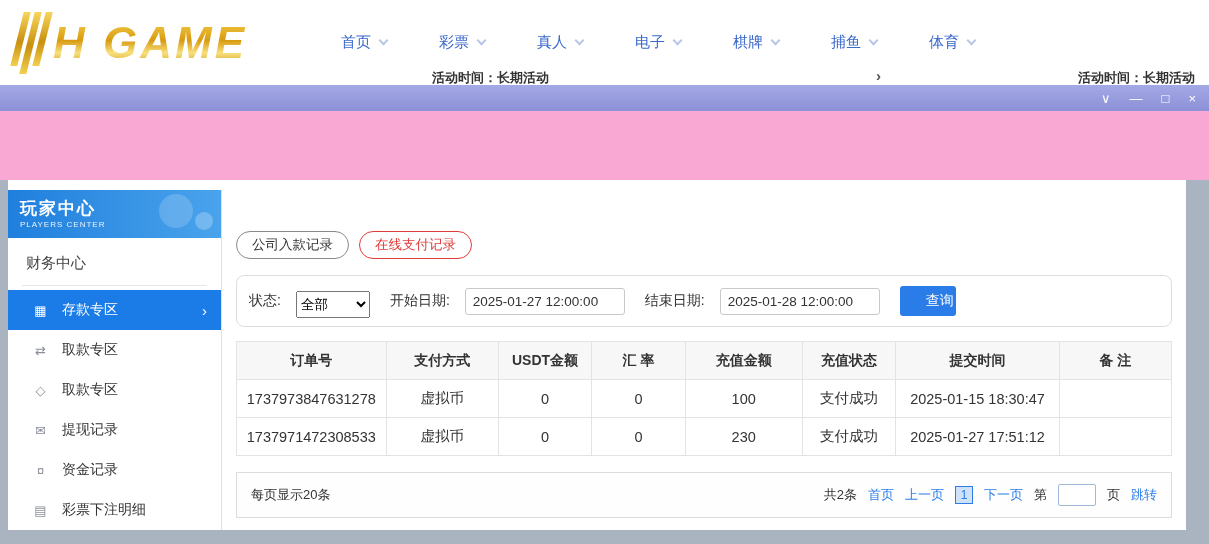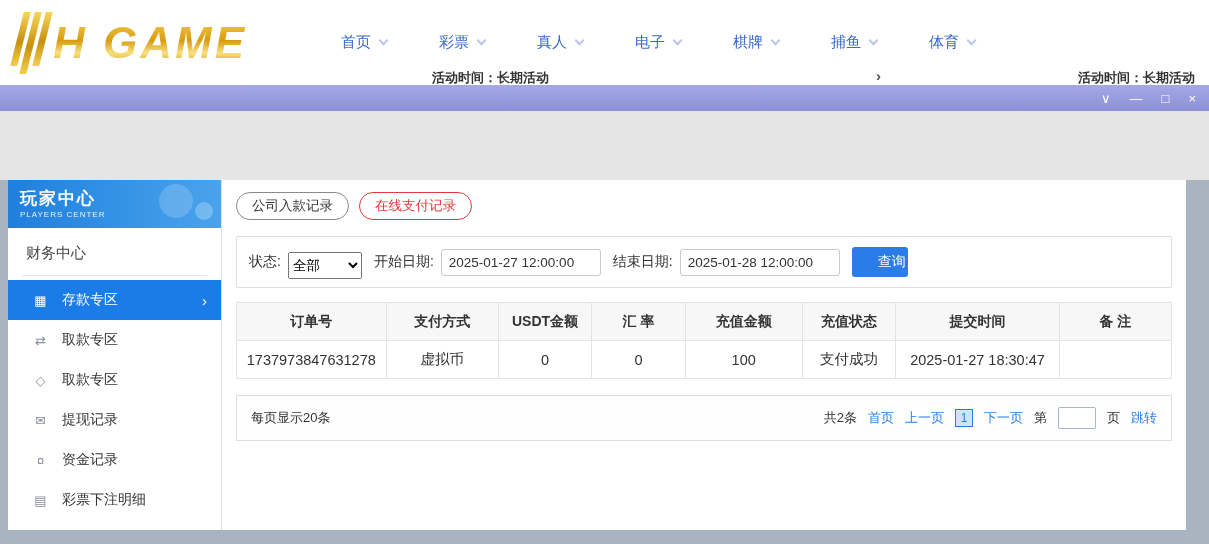--- a/index.html
+++ b/index.html
@@ -1,17 +1,17 @@
 <!DOCTYPE html>
 <html><head>
 <meta charset="utf-8">
 <style>
   * { margin:0; padding:0; box-sizing:border-box; }
   html,body { font-family:"Liberation Sans","DejaVu Sans",sans-serif; }
-  .page { position:relative; width:1209px; height:544px; background:#e5e5e5; overflow:hidden; }
+  .page { position:relative; width:1209px; height:544px; background:#f9a8d4; overflow:hidden; }
 
   
   .topbar { position:absolute; left:0; top:0; width:100%; height:85px; background:#fff; display:flex; align-items:center; }
   .logo { display:flex; align-items:center; margin-left:16px; width:285px; cursor:pointer; }
   .logo-bars { display:inline-flex; gap:4px; margin-right:8px; transform:skewX(-14deg); }
   .logo-bars i { width:7px; height:54px; display:block; background:linear-gradient(180deg,#f6d65c,#c8900e 55%,#f2cf4e); }
   .logo-bars i:nth-child(2){ height:62px; }
   .logo-text { font-size:44px; font-weight:bold; font-style:italic; letter-spacing:3px;
     background:linear-gradient(180deg,#f5d14a 0%,#d89b12 45%,#f8e07d 70%,#c8900e 100%);
     -webkit-background-clip:text; background-clip:text; color:transparent; }
@@ -26,21 +26,21 @@
   .frag-right { left:1078px; }
 
   
   .titlebar { position:absolute; left:0; top:85px; width:100%; height:26px;
     background:linear-gradient(180deg,#a4a8e6,#8c91d7); display:flex; justify-content:flex-end; align-items:center; }
   .win-controls { display:flex; gap:19px; margin-right:13px; color:#fff; font-size:13px; }
   .wc { cursor:pointer; line-height:1; }
 
   
   .frame { position:absolute; left:0; top:180px; width:100%; height:364px; background:#aab4c0; padding:0 23px 14px 8px; }
-  .panel { display:flex; background:#fff; height:100%; }
+  .panel { display:flex; background:#fff; height:100%;align-items:flex-end; }
 
   
   .sidebar { width:214px; border-right:1px solid #e0e0e0; background:#fff; }
   .side-head { height:48px; background:linear-gradient(90deg,#1f7fdd,#4aa3ec); color:#fff; padding:7px 12px; position:relative; overflow:hidden; }
   .bubble { position:absolute; border-radius:50%; background:rgba(255,255,255,.18); }
   .b1 { width:34px; height:34px; right:28px; top:4px; }
   .b2 { width:18px; height:18px; right:8px; top:22px; background:rgba(255,255,255,.25); }
   .side-title { font-size:17px; font-weight:bold; letter-spacing:2px; position:relative; }
   .side-sub { font-size:8px; letter-spacing:1px; opacity:.9; position:relative; }
   .side-section { margin:10px 14px 4px; padding:6px 4px 12px; border-bottom:1px solid #e6e6e6; font-size:15px; color:#444; }
@@ -50,21 +50,21 @@
   .side-arrow { color:#fff; font-size:15px; }
   .side-item.active { background:#1b7ce8; color:#fff; }
   .side-item.active .side-icon { color:#fff; }
 
   
   .main { flex:1; padding:12px 14px; }
   .tabs { display:flex; gap:10px; }
   .tab { height:28px; padding:0 15px; border-radius:15px; border:1px solid #8a8a8a; background:#fff; color:#333; font-size:13.5px; cursor:pointer; font-family:inherit; }
   .tab.active { border-color:#e23b3b; color:#e23b3b; }
 
-  .filterbar { margin-top:16px; border:1px solid #ddd; border-radius:2px; height:52px; display:flex; align-items:center; padding:0 12px; font-size:14px; color:#333; }
+  .filterbar { margin-top:16px; border:1px solid #ddd; border-radius:8px; height:52px; display:flex; align-items:center; padding:0 12px; font-size:14px; color:#333;gap:8px; }
   .flabel { margin-right:7px; white-space:nowrap; }
   .fselect { height:27px; width:74px; margin-right:12px; font-size:13.5px; font-family:inherit;margin-top:6px; }
   .finput { height:27px; width:160px; border:1px solid #c9c9c9; border-radius:3px; padding:0 7px; font-size:13.5px; color:#333; margin-right:12px; font-family:Liberation Sans, sans-serif; }
   .query-btn { height:30px; width:56px; background:#2a7de9; color:#fff; border:none; border-radius:3px; font-size:14px; cursor:pointer; font-family:inherit;padding-left:24px; }
 
   .grid { margin-top:14px; width:100%; border-collapse:collapse; font-size:14.5px; color:#333; text-align:center; table-layout:fixed; }
   .grid th, .grid td { border:1px solid #e3e3e3; height:38px; overflow:hidden; white-space:nowrap; }
   .grid th { background:#f7f7f7; font-weight:bold; font-size:14px; color:#333; }
 
   .footerbar { margin-top:16px; border:1px solid #ddd; height:46px; display:flex; align-items:center; justify-content:space-between; padding:0 14px; font-size:13px; color:#333; background:#fefefe; }
@@ -220,21 +220,31 @@
               </tr>
           </thead>
           <tbody>
               <tr>
               <td>1737973847631278</td>
               <td>虚拟币</td>
               <td>0</td>
               <td>0</td>
               <td>100</td>
               <td>支付成功</td>
-              <td>2025-01-27 18:30:47</td>
+              <td>2025-01-15 18:30:47</td>
+              <td></td>
+            </tr>
+              <tr>
+              <td>1737971472308533</td>
+              <td>虚拟币</td>
+              <td>0</td>
+              <td>0</td>
+              <td>230</td>
+              <td>支付成功</td>
+              <td>2025-01-27 17:51:12</td>
               <td></td>
             </tr>
             </tbody>
         </table>
 
         <div class="footerbar">
           <span class="per-page">每页显示20条</span>
           <div class="pager">
             <span>共2条</span>
             <a class="plink">首页</a>

